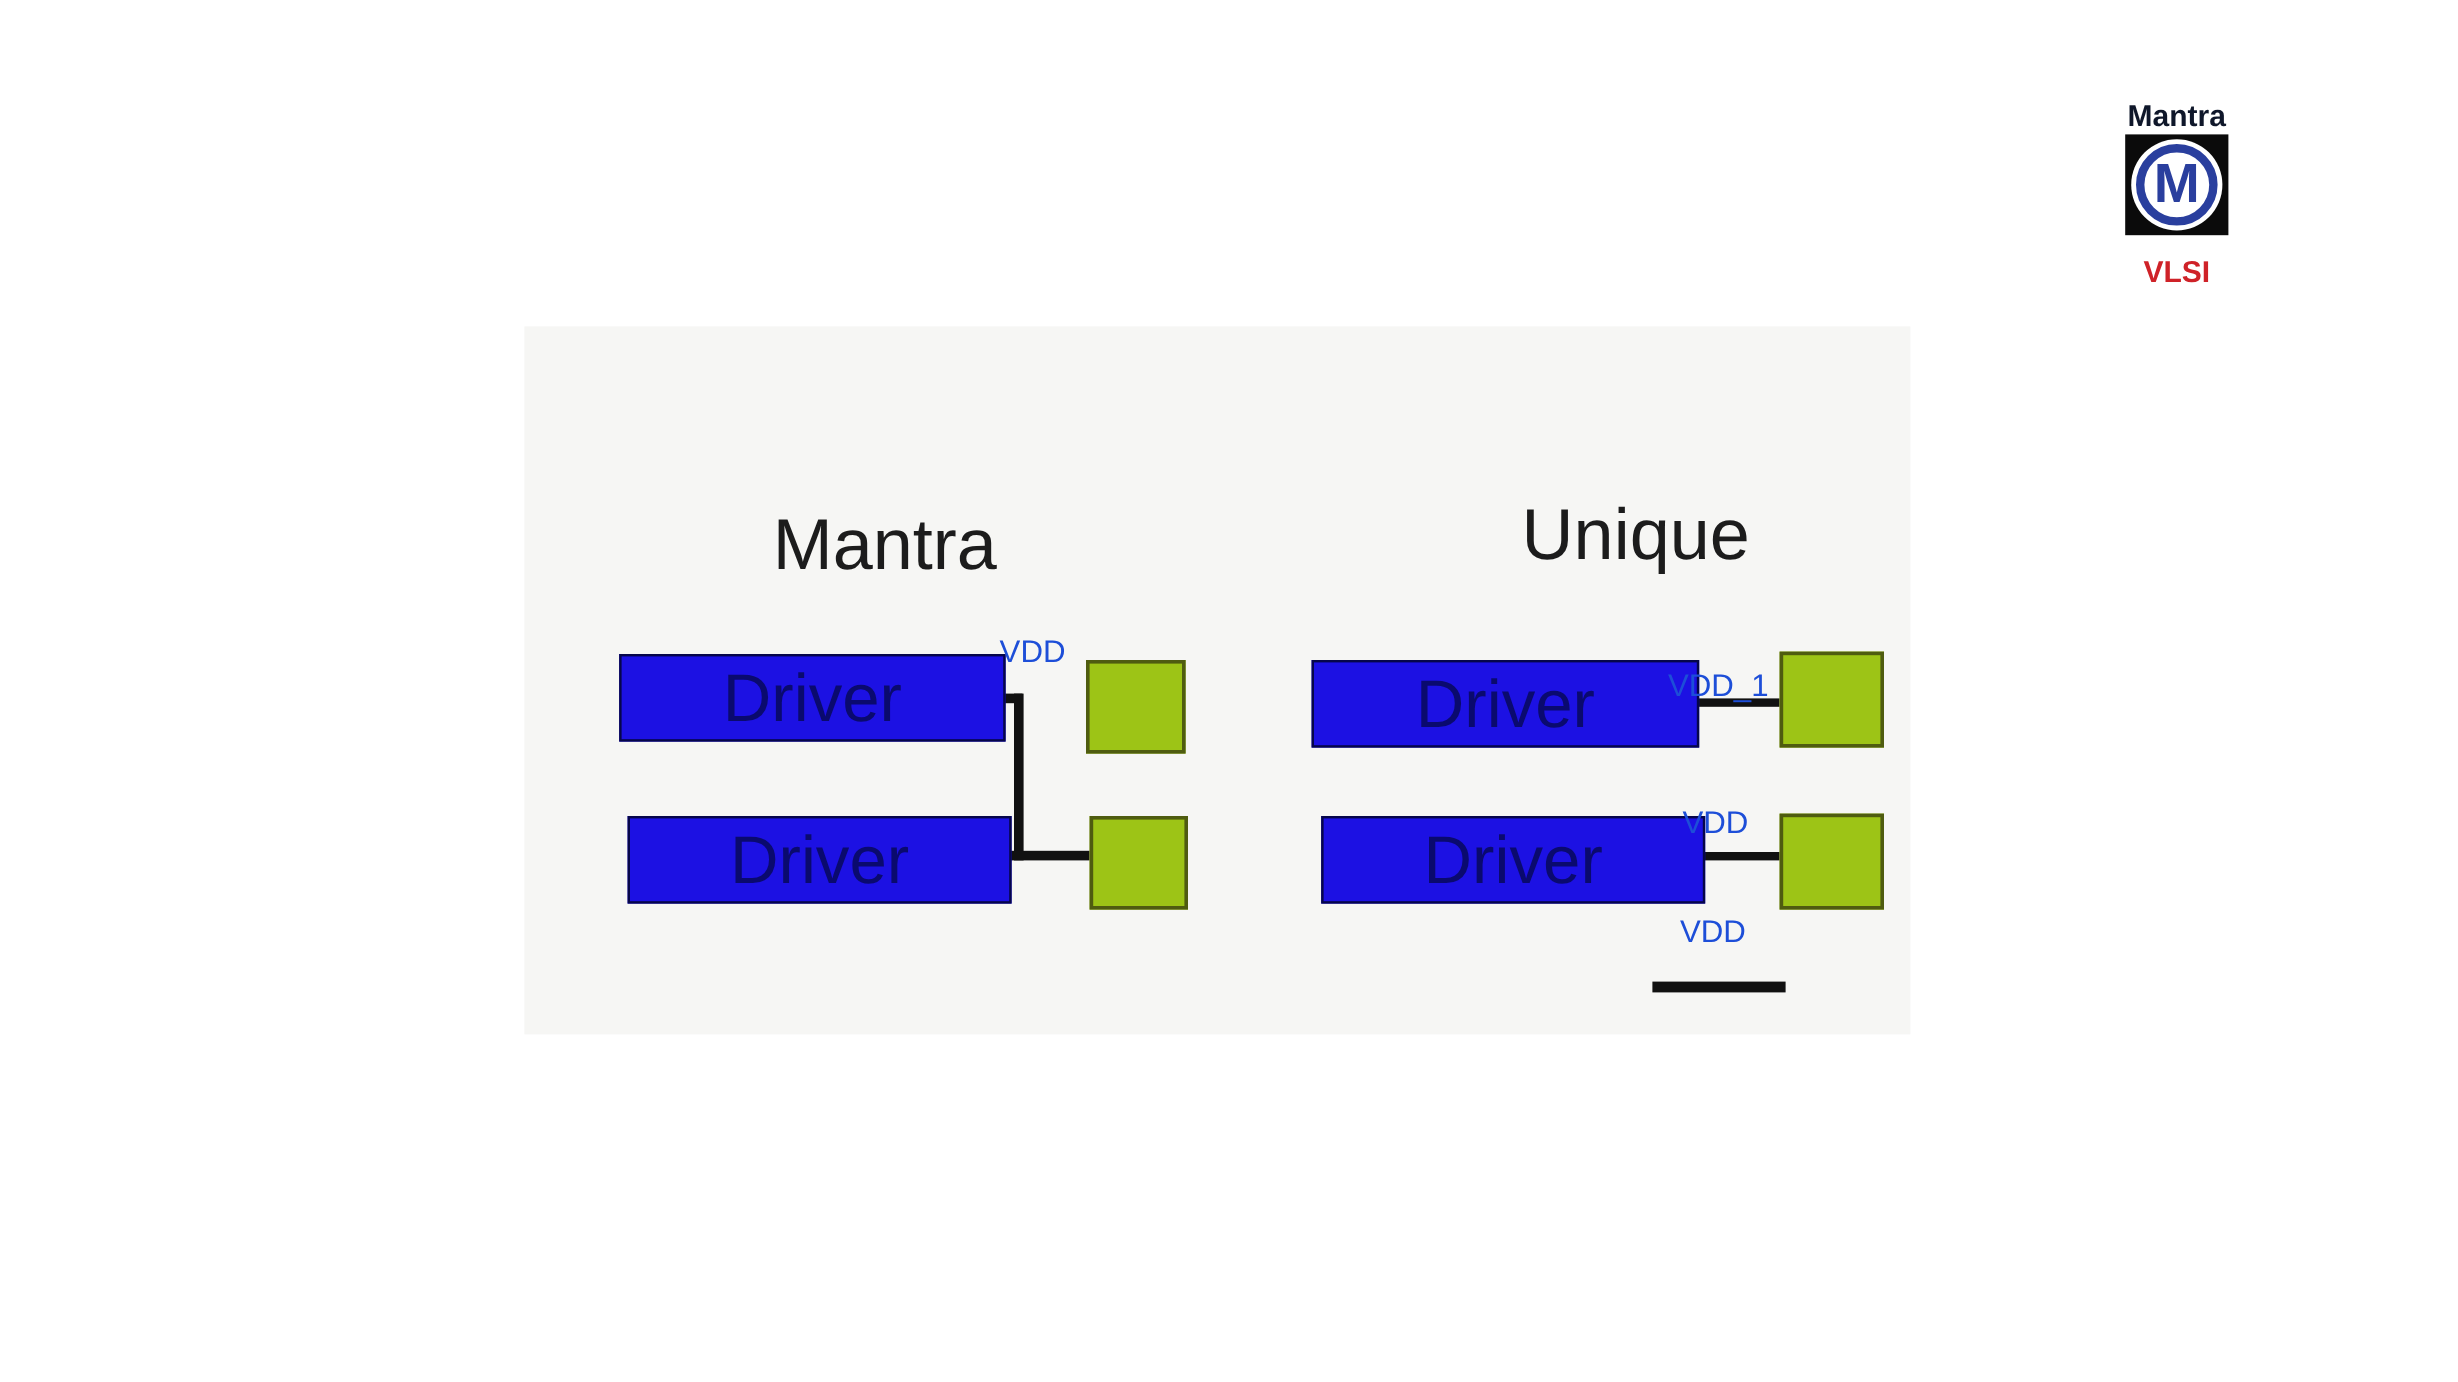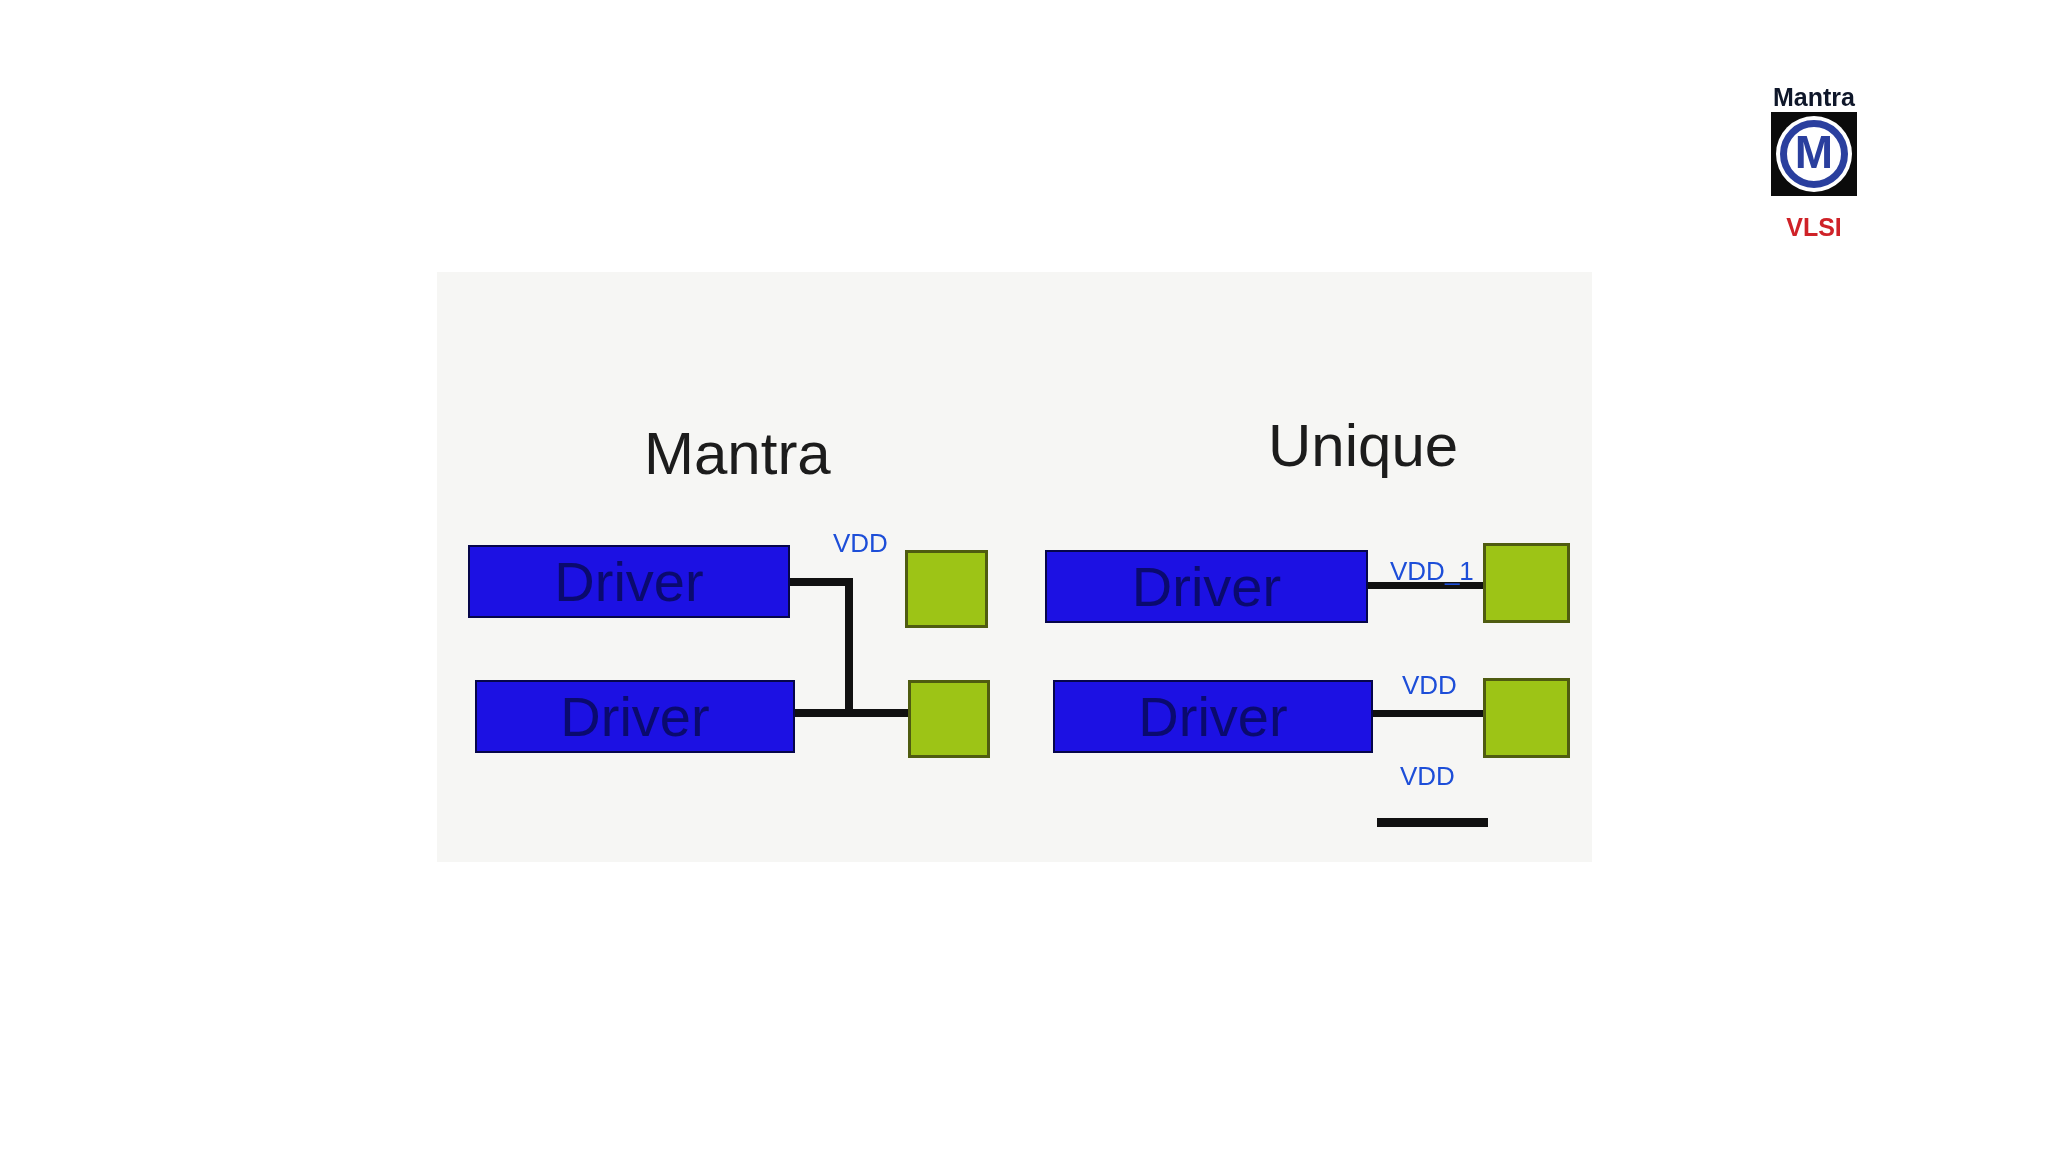--- a/index.html
+++ b/index.html
@@ -53,21 +53,21 @@
     position:absolute; font-size:60px; color:#1c1c1c; line-height:1; z-index:1;
   }
   .heading-before { left:644px; top:424px; }
   .heading-after  { left:1268px; top:416px; }
 
   
   .driver {
     position:absolute; box-sizing:border-box;
     background:#1c11e3; border:2px solid #06064a;
     display:flex; align-items:center; justify-content:center;
-    font-size:56px; color:#0a0a6e; z-index:1;
+    font-size:56px; color:#0a0a6e; z-index:1;margin-left:48px;
   }
   .b-d1 { left:468px;  top:545px; width:322px; height:73px; }
   .b-d2 { left:475px;  top:680px; width:320px; height:73px; }
   .a-d1 { left:1045px; top:550px; width:323px; height:73px; }
   .a-d2 { left:1053px; top:680px; width:320px; height:73px; }
 
   
   .load {
     position:absolute; box-sizing:border-box;
     background:#9dc416; border:3px solid #4f5c10; z-index:1;

